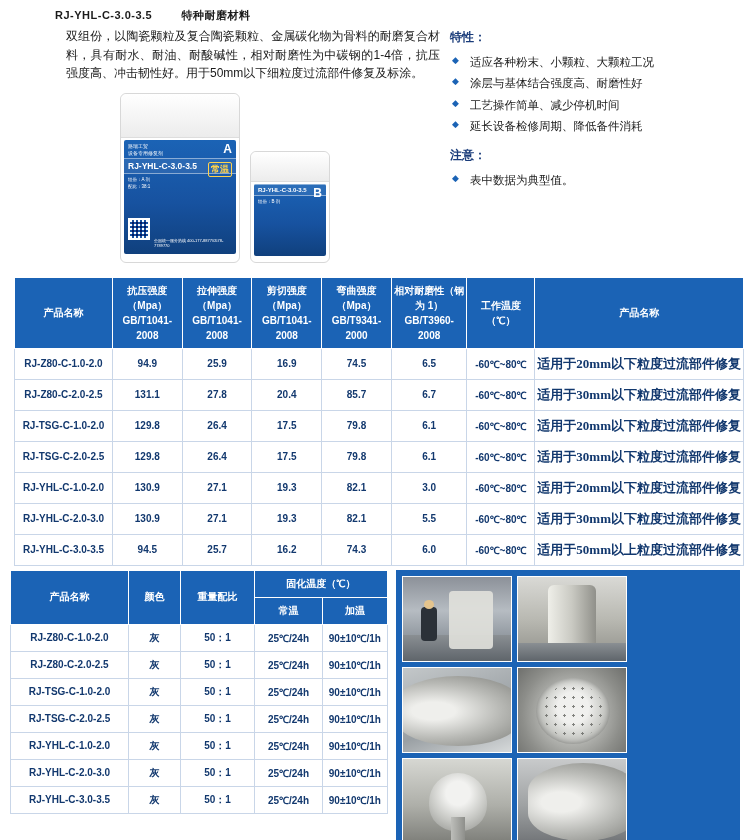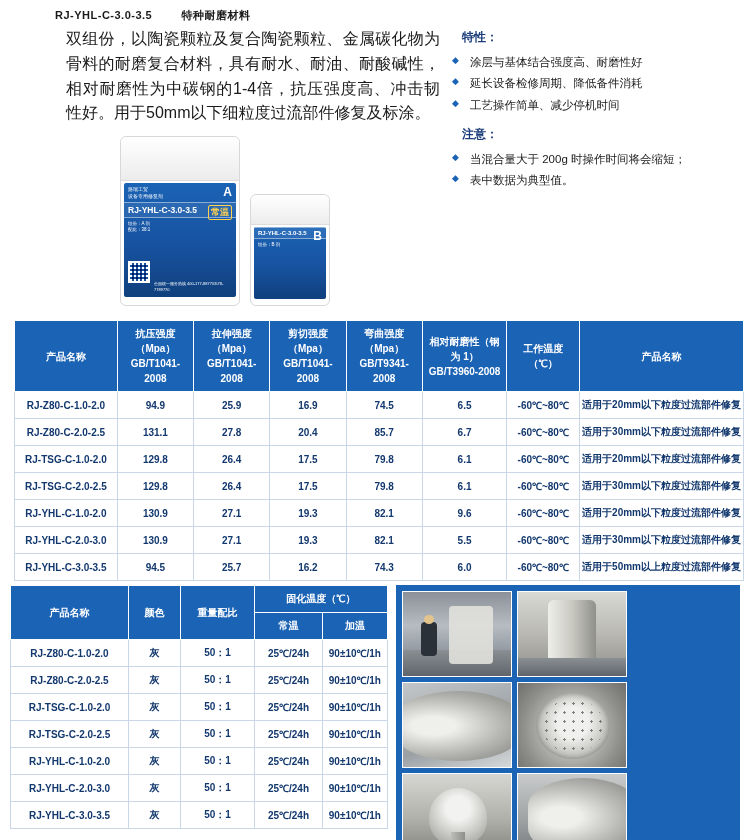--- a/index.html
+++ b/index.html
@@ -25,21 +25,21 @@
     margin: 2px 0 4px 45px;
   }
   .hdr-title .sep { display:inline-block; width:22px; }
   .top-wrap {
     display: flex;
     gap: 10px;
   }
   .top-left { width: 430px; }
   .top-right { width: 290px; padding-top: 2px;}
   .intro {
-    font-size: 16px;
+    font-size: 12px;
     line-height: 1.55;
     color: #1a1a1a;
     margin-left: 56px;
     text-align: justify;
   }
   
   .jars {
     position: relative;
     height: 190px;
     margin-top: 4px;
@@ -95,21 +95,21 @@
     width: 22px; height: 22px; background:
       repeating-linear-gradient(90deg,#fff 0 2px,#1752a0 2px 4px),
       repeating-linear-gradient(0deg,#fff 0 2px,#1752a0 2px 4px);
     background-blend-mode: multiply;
     border: 2px solid #fff;
   }
   .lbl-foot { position:absolute; left:30px; bottom:5px; font-size:4px; line-height:1.4; }
   
   .sec-title {
     font-size: 12px; font-weight: bold; color: #1a3c7a;
-    margin: 0 0 6px 12px;
+    margin: 0 0 6px 0;
   }
   .bullets { margin: 0 0 10px 0; padding: 0; list-style: none; }
   .bullets li {
     font-size: 11.5px;
     line-height: 1.85;
     color: #1a1a1a;
     padding-left: 20px;
     position: relative;
   }
   .bullets li::before {
@@ -146,21 +146,21 @@
     border: 1px solid #c9d6e8;
     padding: 6px 2px;
     text-align: center;
     font-size: 10px;
     color: #12386e;
     font-weight: bold;
     background: #fff;
     white-space: nowrap;
   }
   .t1 td.name { color:#12386e; }
-  .t1 td.use { font-size: 10px; }
+  .t1 td.use { font-size: 13px; font-family: Liberation Serif, serif; }
   
   .lower {
     display: flex;
     gap: 8px;
     margin-top: 4px;
   }
   .t2wrap { width: 382px; }
   .t2 { width: 100%; }
   .t2 th {
     background: #1b63b5; color: #fff;
@@ -289,28 +289,28 @@
             <div class="lbl-body">组份：B 剂</div>
             <div class="lbl-badge">B</div>
           </div>
         </div>
       </div>
     </div>
 
     <div class="top-right">
       <div class="sec-title">特性：</div>
       <ul class="bullets">
+        <li>适应各种粉末、小颗粒、大颗粒工况</li>
         <li>涂层与基体结合强度高、耐磨性好</li>
+        <li>工艺操作简单、减少停机时间</li>
         <li>延长设备检修周期、降低备件消耗</li>
-        <li>工艺操作简单、减少停机时间</li>
       </ul>
 
       <div class="sec-title">注意：</div>
       <ul class="bullets">
-        <li>当混合量大于 200g 时操作时间将会缩短；</li>
         <li>表中数据为典型值。</li>
       </ul>
     </div>
   </div>
 
   <table class="t1">
     <thead>
       <tr>
         <th style="width:110px">
           <div>产品名称</div>
@@ -322,21 +322,21 @@
         <th style="width:86px">
           <div>拉伸强度（Mpa）</div>
           <div>GB/T1041-2008</div>
         </th>
         <th style="width:86px">
           <div>剪切强度（Mpa）</div>
           <div>GB/T1041-2008</div>
         </th>
         <th style="width:86px">
           <div>弯曲强度（Mpa）</div>
-          <div>GB/T9341-2008</div>
+          <div>GB/T9341-2000</div>
         </th>
         <th style="width:98px">
           <div>相对耐磨性（钢为 1）</div>
           <div>GB/T3960-2008</div>
         </th>
         <th style="width:80px">
           <div>工作温度</div>
           <div>（℃）</div>
         </th>
         <th>
@@ -384,21 +384,21 @@
         <td>6.1</td>
         <td>-60℃~80℃</td>
         <td class="use">适用于30mm以下粒度过流部件修复</td>
       </tr>
       <tr>
         <td class="name">RJ-YHL-C-1.0-2.0</td>
         <td>130.9</td>
         <td>27.1</td>
         <td>19.3</td>
         <td>82.1</td>
-        <td>9.6</td>
+        <td>3.0</td>
         <td>-60℃~80℃</td>
         <td class="use">适用于20mm以下粒度过流部件修复</td>
       </tr>
       <tr>
         <td class="name">RJ-YHL-C-2.0-3.0</td>
         <td>130.9</td>
         <td>27.1</td>
         <td>19.3</td>
         <td>82.1</td>
         <td>5.5</td>

